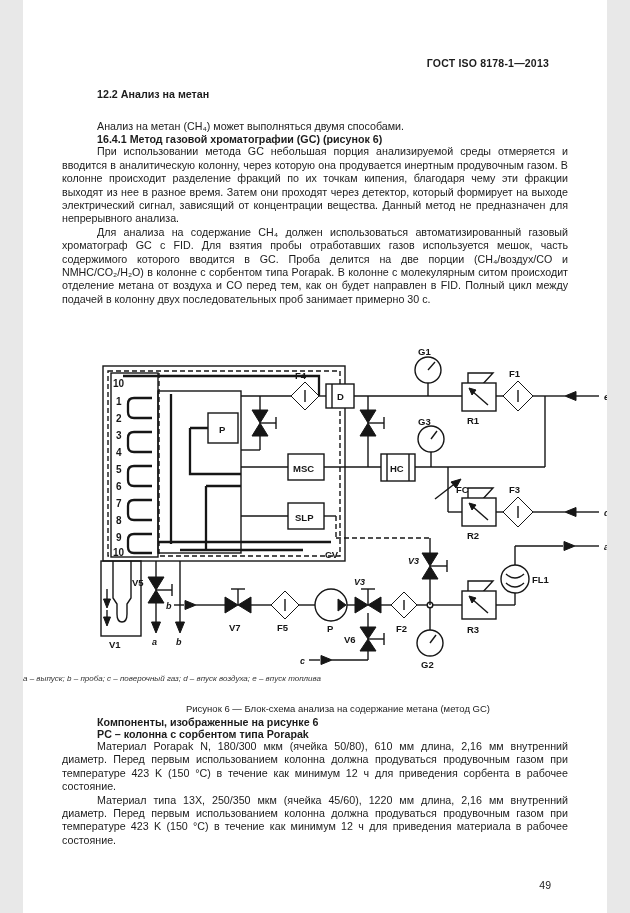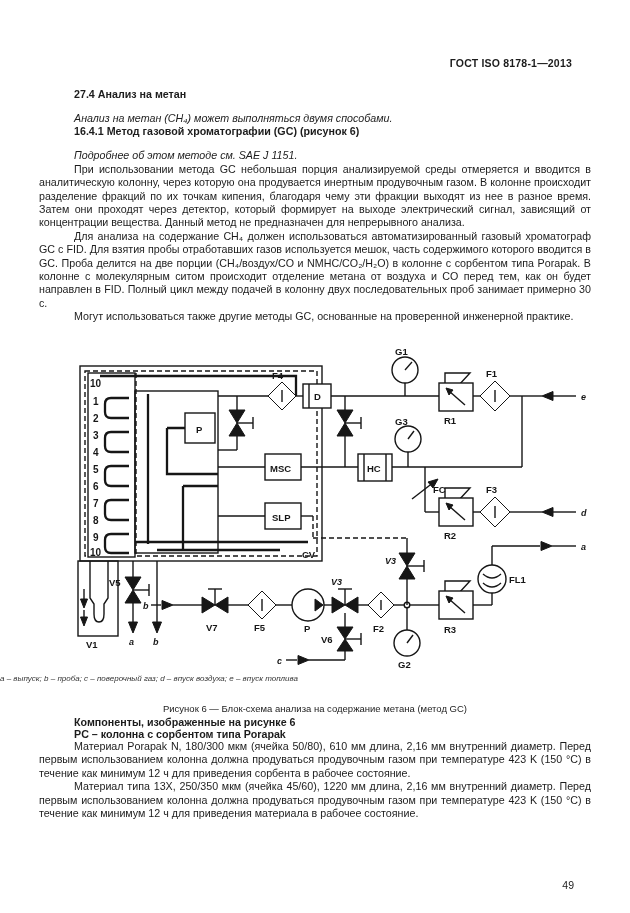--- a/index.html
+++ b/index.html
@@ -1,22 +1,22 @@
 <!DOCTYPE html>
 <html><head>
 <meta charset="utf-8">
 <style>
   html,body{margin:0;padding:0;background:#e8e8e8;}
-  .page{width:630px;height:913px;background:#ffffff;position:relative;overflow:hidden;
+  .page{width:584px;height:913px;background:#ffffff;position:relative;overflow:hidden;
         font-family:"Liberation Sans",sans-serif;color:#1c1c1c;margin:0 auto;}
   .hdr{position:absolute;top:57px;right:58px;font-size:10.5px;font-weight:bold;letter-spacing:.2px;}
   .content{position:absolute;left:39px;right:39px;top:88px;}
   .h{font-size:10.7px;font-weight:bold;margin:0;text-indent:35px;}
   .p{font-size:10.7px;line-height:13.4px;text-align:justify;text-indent:35px;margin:0;}
-  .mt8{margin-top:12px;font-style:italic;} .mt9{}
+  .mt8{margin-top:20px;} .mt9{}
   .fig{position:absolute;left:0;top:346px;width:630px;}
   .fig svg{display:block;}
   .legend{font-size:8px;color:#333;margin-top:2px;font-style:italic;}
   .caption{font-size:9.5px;text-align:center;margin-top:20px;}
   .comp{position:absolute;left:39px;right:39px;top:716px;}
   .pgnum{position:absolute;right:56px;top:879px;font-size:10.5px;}
   
   svg line, svg path, svg rect, svg circle, svg polyline{stroke:#161616;fill:none;stroke-width:1.4;}
   svg polygon{stroke:#161616;fill:#161616;stroke-width:1;}
   svg .wbox{fill:#ffffff;}
@@ -27,27 +27,25 @@
   svg text.big{font-size:10px;}
 </style>
 </head>
 <body>
 
 <div class="page">
 
   <div class="hdr">ГОСТ ISO 8178-1—2013</div>
 
   <div class="content">
-    <div class="h">27.4 Анализ на метан</div>
+    <div class="h">12.2 Анализ на метан</div>
     <p class="p mt8">Анализ на метан (CH₄) может выполняться двумя способами.</p>
     <div class="h mt9">16.4.1 Метод газовой хроматографии (GC) (рисунок 6)</div>
-    <p class="p mt8">Подробнее об этом методе см. SAE J 1151.</p>
     <p class="p">При использовании метода GC небольшая порция анализируемой среды отмеряется и вводится в аналитическую колонну, через которую она продувается инертным продувочным газом. В колонне происходит разделение фракций по их точкам кипения, благодаря чему эти фракции выходят из нее в разное время. Затем они проходят через детектор, который формирует на выходе электрический сигнал, зависящий от концентрации вещества. Данный метод не предназначен для непрерывного анализа.</p>
     <p class="p">Для анализа на содержание CH₄ должен использоваться автоматизированный газовый хроматограф GC с FID. Для взятия пробы отработавших газов используется мешок, часть содержимого которого вводится в GC. Проба делится на две порции (CH₄/воздух/CO и NMHC/CO₂/H₂O) в колонне с сорбентом типа Porapak. В колонне с молекулярным ситом происходит отделение метана от воздуха и CO перед тем, как он будет направлен в FID. Полный цикл между подачей в колонну двух последовательных проб занимает примерно 30 с.</p>
-    <p class="p">Могут использоваться также другие методы GC, основанные на проверенной инженерной практике.</p>
   </div>
 
   <div class="fig">
     <svg width="630" height="326" viewBox="0 0 630 326">
 
       <g>
         <rect x="80" y="20" width="242" height="195"></rect>
         <rect class="dash" x="85" y="25" width="232" height="185" stroke-width="1"></rect>
         <text x="302" y="212">CV</text>
       </g>

